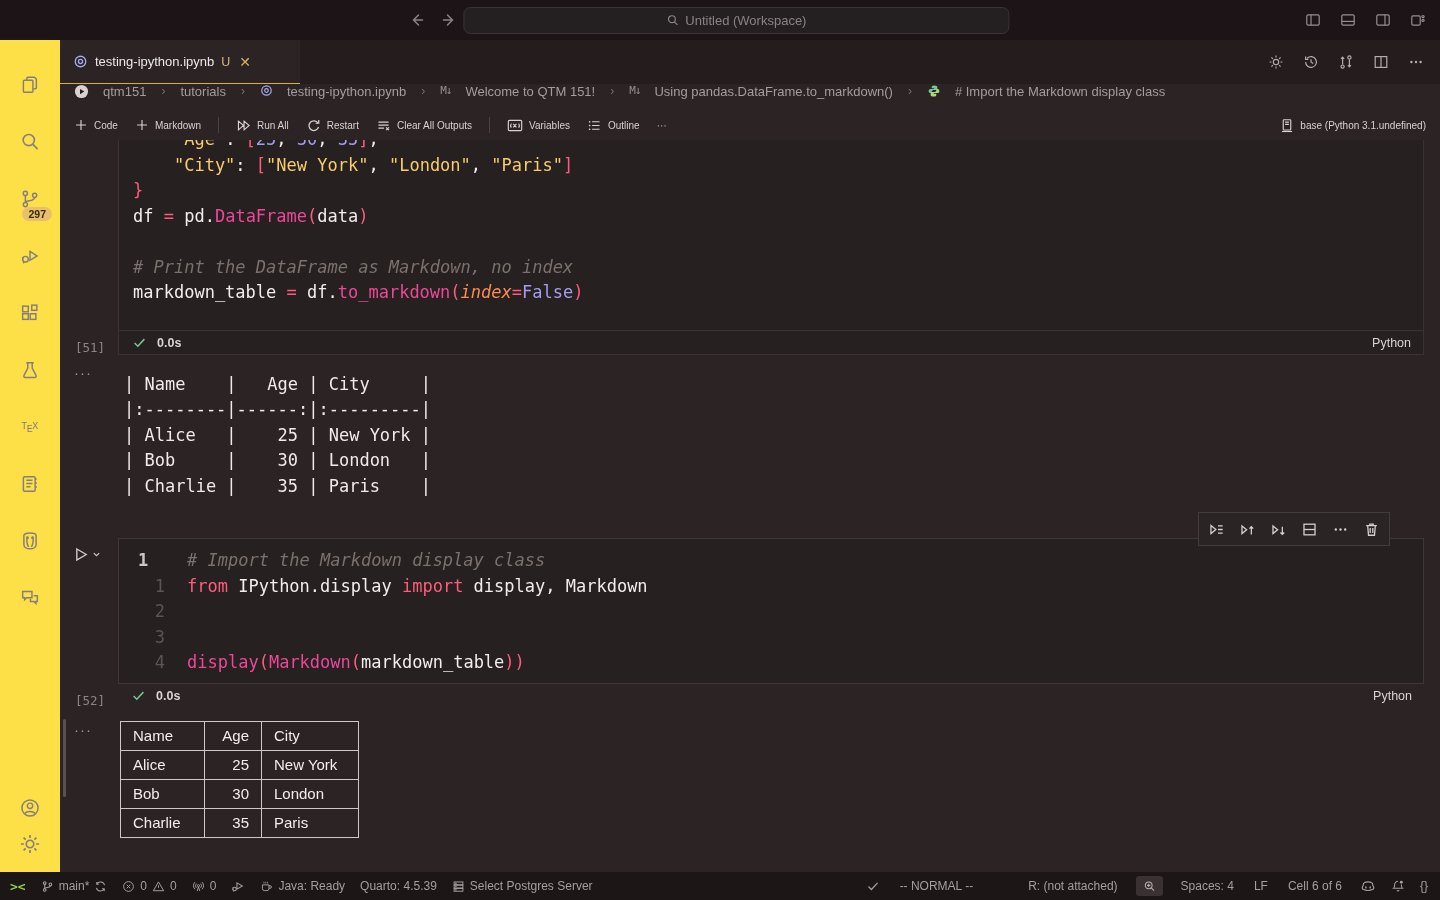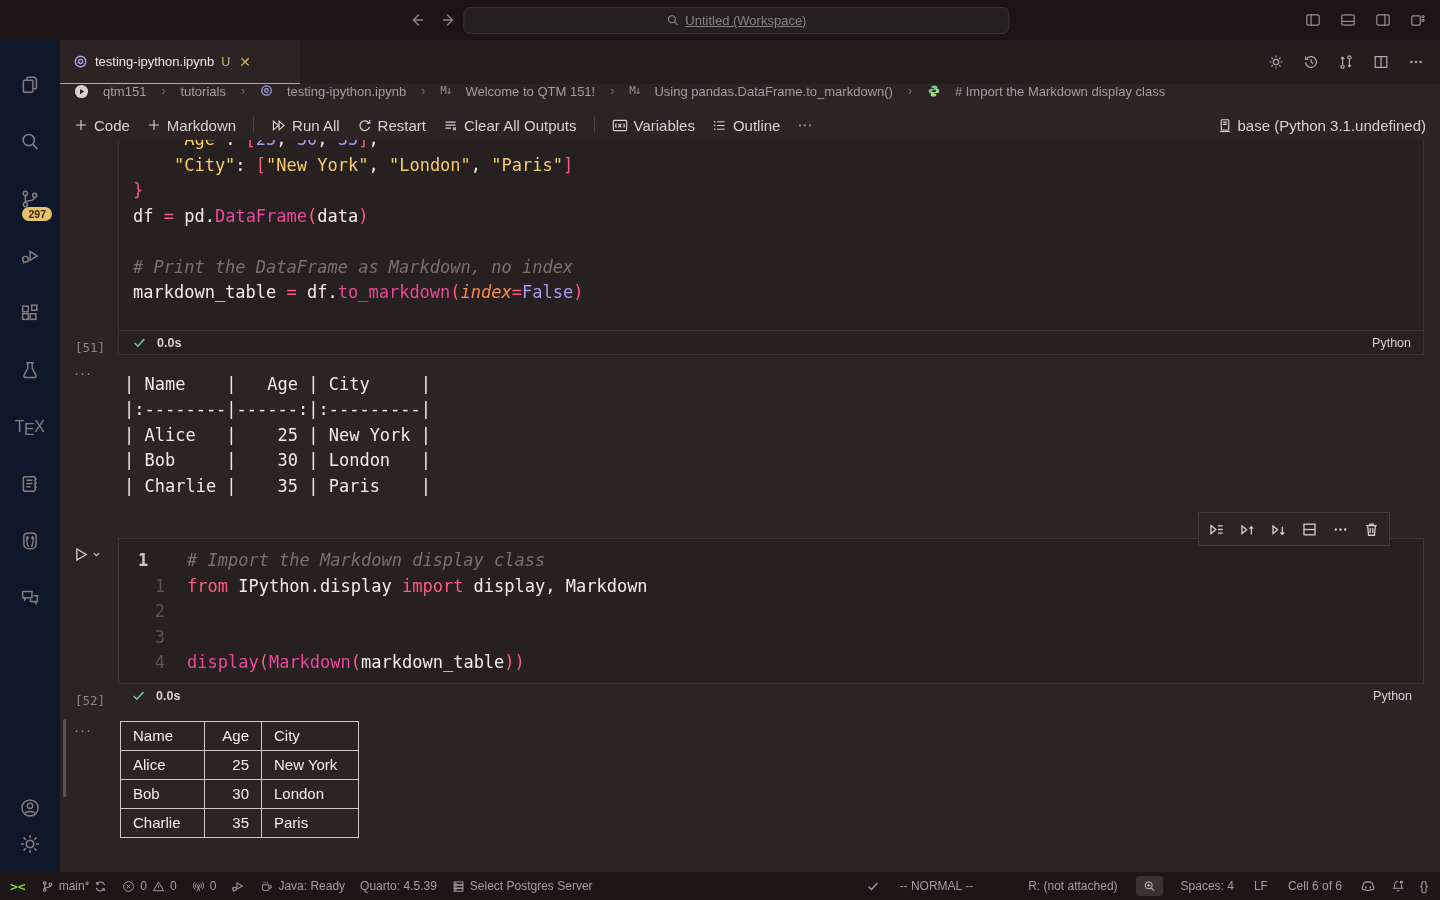--- a/index.html
+++ b/index.html
@@ -5,51 +5,51 @@
   * { margin:0; padding:0; box-sizing:border-box; }
   html,body { width:1440px; height:900px; overflow:hidden; background:#2b2324;
     font-family:"Liberation Sans", sans-serif; -webkit-font-smoothing:antialiased; }
   svg { display:block; }
 
   
   .titlebar { position:relative; height:40px; background:#1c1416; }
   .nav-arrows { position:absolute; left:408px; top:0; height:40px; display:flex; align-items:center; gap:18px; color:#8b8285; }
   .cmd-center { position:absolute; left:50%; top:7px; transform:translateX(-47%); width:546px; height:27px;
     background:#242021; border:1px solid #3b3335; border-radius:7px; display:flex; align-items:center; justify-content:center;
-    gap:6px; color:#8b8285; font-size:13px;text-decoration:underline; }
+    gap:6px; color:#8b8285; font-size:13px; }
   .win-icons { position:absolute; right:14px; top:0; height:40px; display:flex; align-items:center; gap:19px; color:#978e90; }
 
   
   .shell { display:flex; height:832px; }
-  .activitybar { width:60px; background:#0f172a; display:flex; flex-direction:column; align-items:center; padding-top:16px; flex:none; }
+  .activitybar { width:60px; background:#fde047; display:flex; flex-direction:column; align-items:center; padding-top:16px; flex:none; }
   .ab-item { position:relative; width:48px; height:57px; display:flex; align-items:center; justify-content:center; color:#867d7f; }
   .ab-badge { position:absolute; right:2px; bottom:6px; background:#e8bf6b; color:#3a2c10; font-size:10.5px; font-weight:bold;
     border-radius:9px; padding:1px 6px; }
   .ab-bottom { margin-top:auto; display:flex; flex-direction:column; align-items:center; padding-bottom:10px; }
   .ab-bottom .ab-item { height:36px; }
-  .tex-label { font-family:Liberation Sans, sans-serif; font-size:16px; letter-spacing:0.5px; color:#867d7f; }
+  .tex-label { font-family:Liberation Mono, monospace; font-size:10px; letter-spacing:0.5px; color:#867d7f; }
   .tex-label .e { display:inline-block; transform:translateY(3px); margin:0 -1px; }
 
   .workbench { flex:1; display:flex; flex-direction:column; background:#2b2324; min-width:0; }
 
   
   .tabbar { height:44px; background:#241c1d; display:flex; align-items:stretch; }
   .tab { width:240px; background:#2b2324; display:flex; align-items:center; padding:0 10px 0 13px; gap:7px;
     border-bottom:1.5px solid #d9ab52; color:#ece6e7; font-size:13px; }
   .tab-dirty { color:#d7ba7d; font-size:12.5px; }
   .tab-close { color:#d8b15e; font-size:14px; margin-left:2px; }
   .editor-actions { margin-left:auto; display:flex; align-items:center; gap:19px; padding-right:16px; color:#b3abad; }
 
   
   .breadcrumbs { height:26px; display:flex; align-items:flex-start; padding-left:14px; gap:14px; font-size:13px; color:#a59c9e; white-space:nowrap; }
   .crumb-sep { color:#776e70; font-size:12px; padding:0 1px; }
   .md-glyph { font-family:"DejaVu Sans Mono", monospace; font-size:11px; color:#958c8e; letter-spacing:-1px; }
 
   
-  .nbtoolbar { height:30px; display:flex; align-items:center; padding:0 14px 0 14px; gap:17px; font-size:15px; color:#d8d2d3; }
+  .nbtoolbar { height:30px; display:flex; align-items:center; padding:0 14px 0 14px; gap:17px; font-size:10px; color:#d8d2d3; }
   .tb-item { display:flex; align-items:center; gap:6px; }
   .tb-sep { width:1px; height:16px; background:#4a4143; }
   .tb-more { color:#b3abad; letter-spacing:1px; }
   .kernel { margin-left:auto; display:flex; align-items:center; gap:6px; }
 
   
   .notebook { flex:1; position:relative; padding-right:16px; overflow:hidden; }
   .cellrow { display:flex; }
   .gut { width:58px; flex:none; position:relative; }
   .cbody { flex:1; min-width:0; position:relative; }

